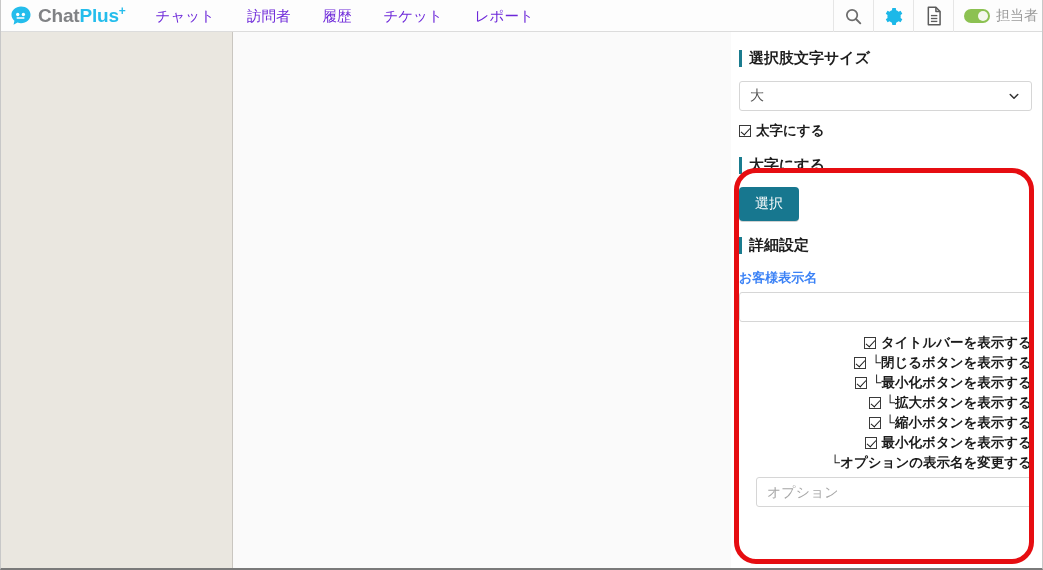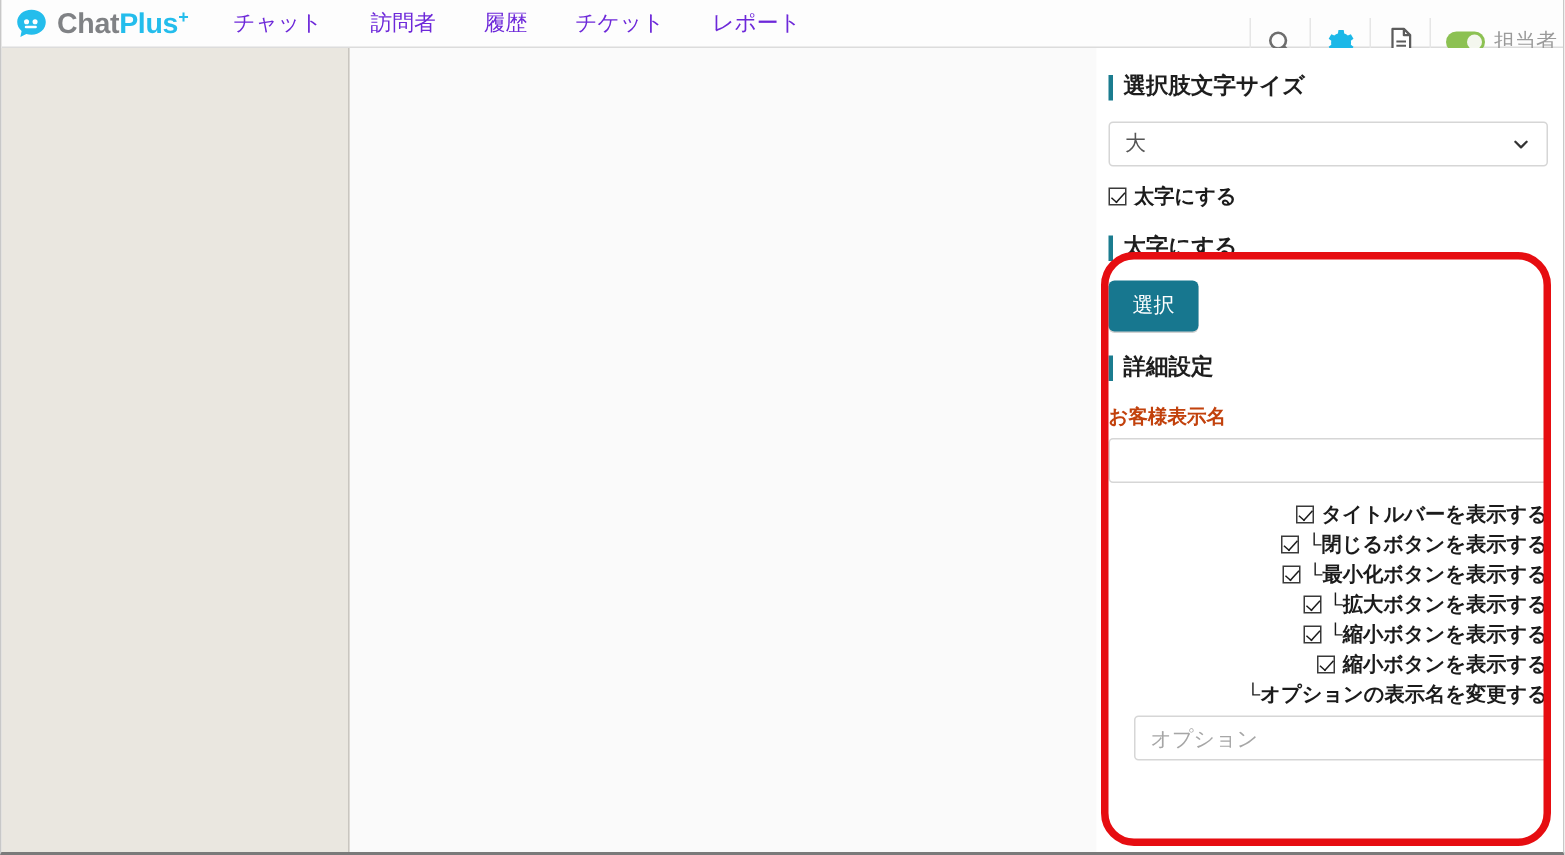--- a/index.html
+++ b/index.html
@@ -77,21 +77,21 @@
     font-size: 14.5px;
     padding: 16px 16px;
     line-height: 32px;
     white-space: nowrap;
     cursor: pointer;
   }
 
   .header-right {
     position: absolute;
     right: 0;
-    top: 12px;
+    top: 0;
     height: 32px;
     display: flex;
     align-items: center;
     text-align: center;
   }
   .hdr-btn {
     width: 40px;
     height: 32px;
     display: flex;
     align-items: center;
@@ -277,21 +277,21 @@
     padding: 8px 16px;
     margin-top: 12px;
     cursor: pointer;
     font-family: inherit;
     box-shadow: 0 1px 0 rgba(0,0,0,0.18);
   }
 
   .field-label {
     font-size: 13px;
     font-weight: bold;
-    color: #c2410c;
+    color: #3b82f6;
     margin-top: 14px;
     margin-bottom: 5px;
   }
   .text-input {
     width: 293px;
     height: 30px;
     border: 1px solid #d6d6d6;
     border-radius: 3px;
     background: #ffffff;
     box-sizing: border-box;
@@ -448,21 +448,21 @@
       <div class="check-row tight">
         <span class="cb checked"></span>
         <span class="cb-label">└拡大ボタンを表示する</span>
       </div>
       <div class="check-row tight">
         <span class="cb checked"></span>
         <span class="cb-label">└縮小ボタンを表示する</span>
       </div>
       <div class="check-row tight">
         <span class="cb checked"></span>
-        <span class="cb-label">縮小ボタンを表示する</span>
+        <span class="cb-label">最小化ボタンを表示する</span>
       </div>
     </div>
 
     <div class="sub-note">└オプションの表示名を変更する</div>
 
     <div class="option-input-wrap">
       <input class="option-input" type="text" placeholder="オプション" style="">
     </div>
 
   </div>

